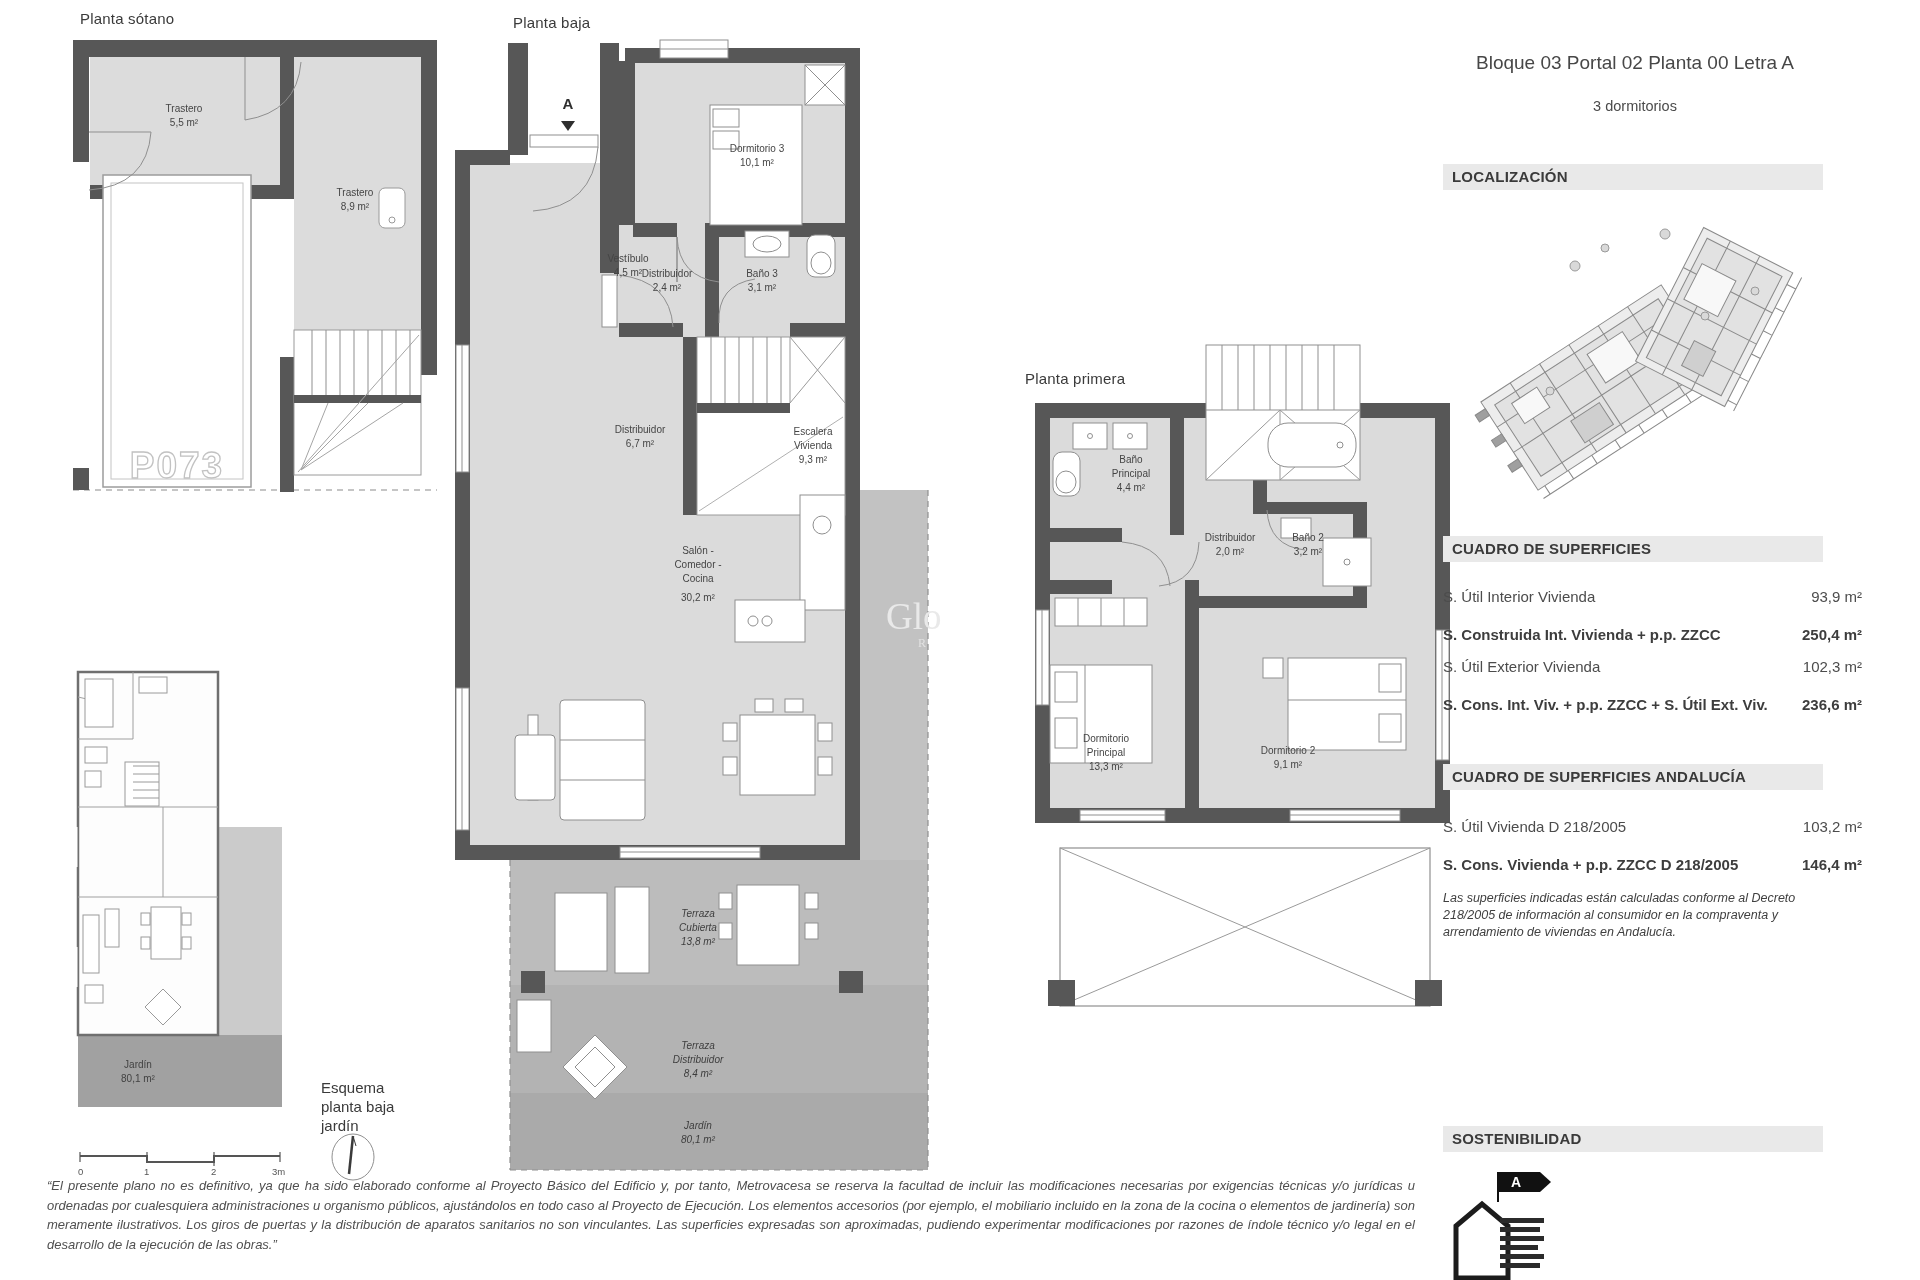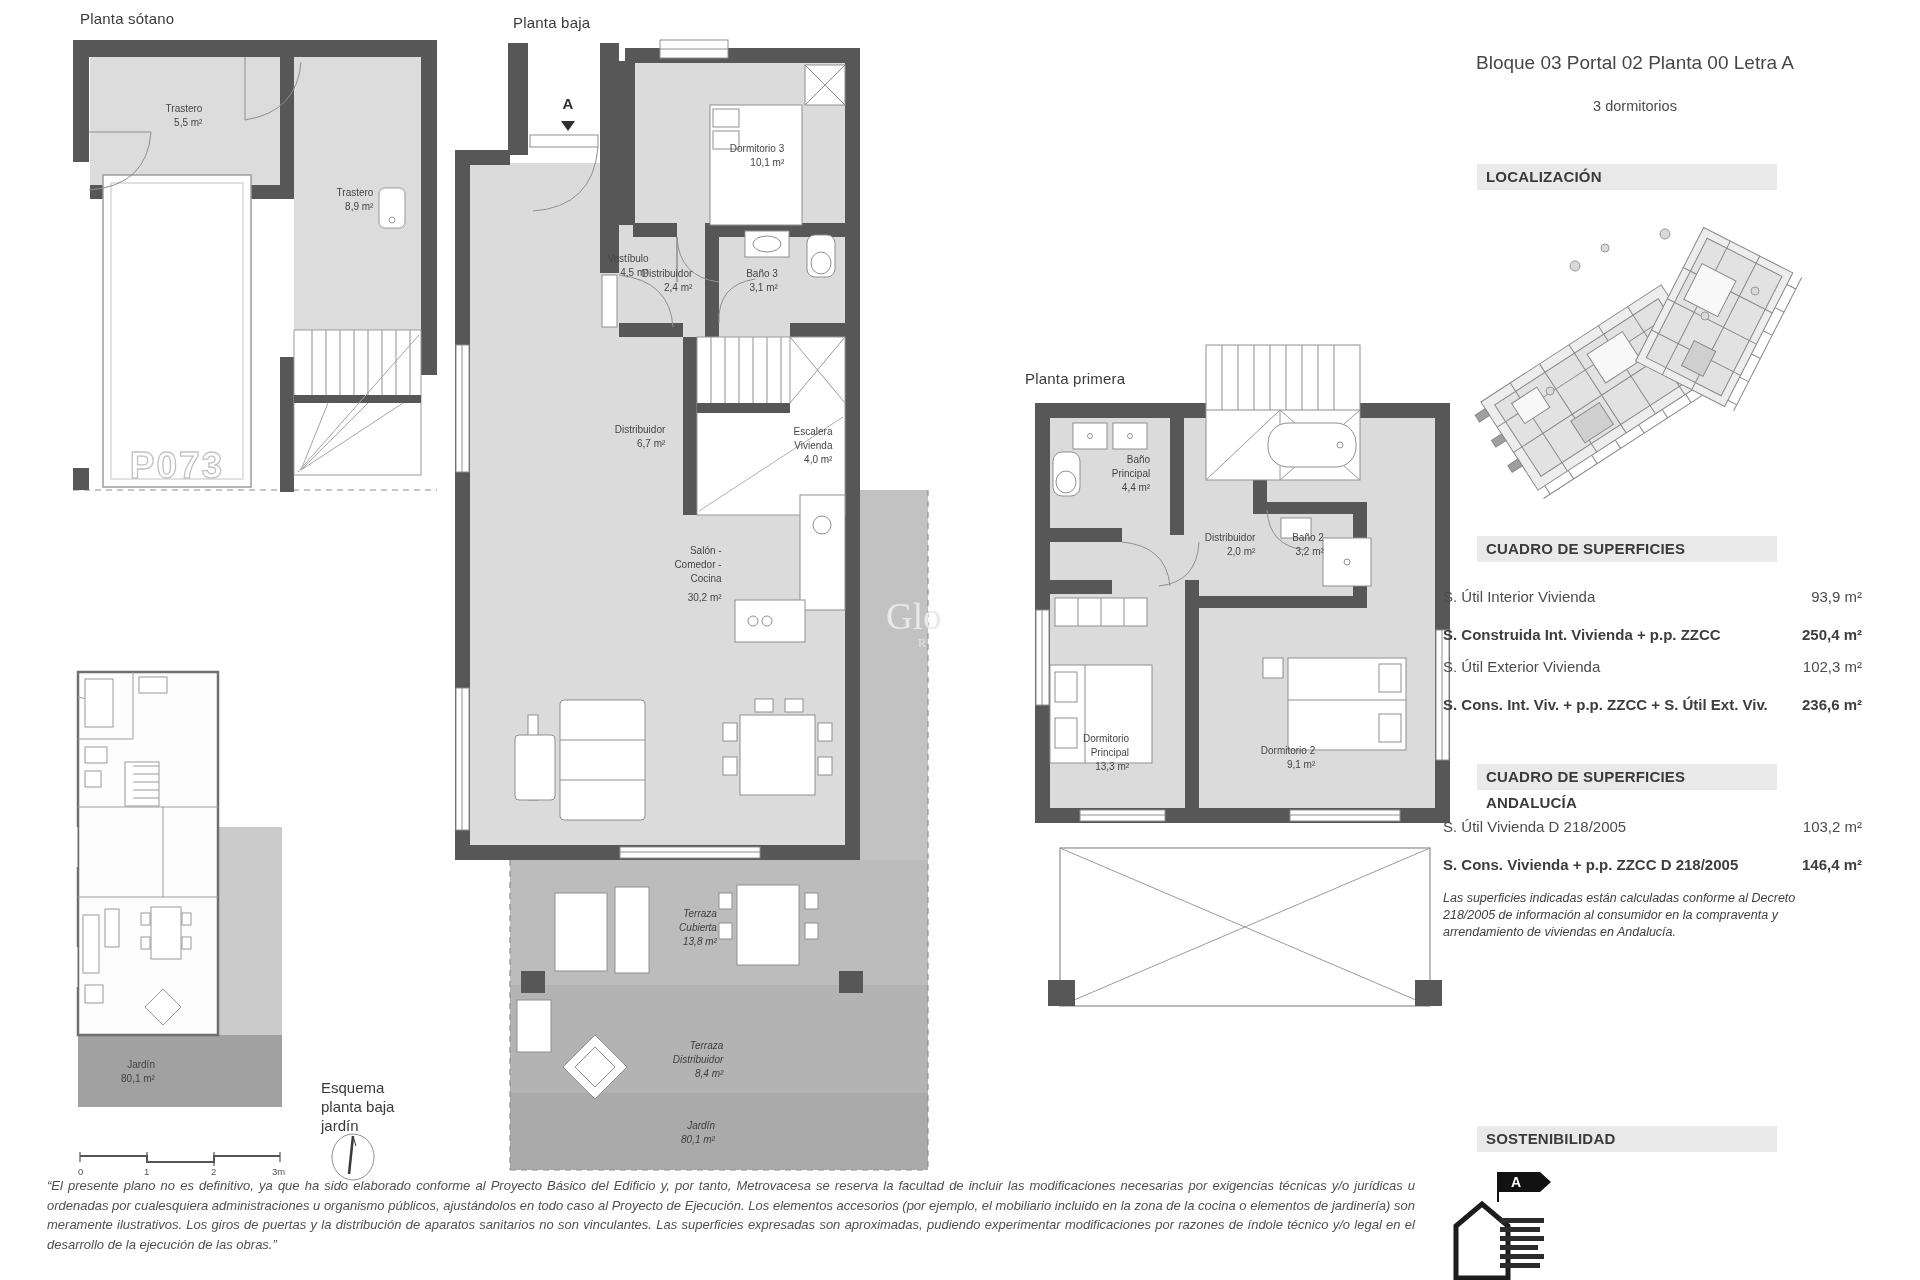--- a/index.html
+++ b/index.html
@@ -1,30 +1,30 @@
 <!DOCTYPE html>
 <html><head>
 <meta charset="utf-8">
 <style>
   html,body{margin:0;padding:0;}
   body{width:1920px;height:1280px;position:relative;background:#fff;
        font-family:"Liberation Sans",sans-serif;color:#4a4a4a;overflow:hidden;}
   .abs{position:absolute;}
   .plan-title{position:absolute;font-size:15px;color:#3a3a3a;letter-spacing:.2px;}
-  .room-label{position:absolute;transform:translate(-50%,-50%);text-align:right;
+  .room-label{position:absolute;transform:translate(-50%,-50%);text-align:center;
               font-size:10px;line-height:14px;color:#454545;white-space:nowrap;z-index:6;}
   .room-label span{display:block;}
   .room-label.on-dark{color:#3d3d3d;font-style:italic;}
   .main-title{position:absolute;left:1410px;top:52px;width:450px;text-align:center;
               font-size:19px;color:#474747;}
   .sub-title{position:absolute;left:1410px;top:98px;width:450px;text-align:center;
              font-size:14.5px;color:#4a4a4a;}
-  .band{position:absolute;left:1443px;width:300px;height:26px;background:#e9e9e9;
+  .band{position:absolute;left:1443px;width:380px;height:26px;background:#e9e9e9;
         font-size:15px;font-weight:bold;color:#3a3a3a;line-height:26px;padding-left:9px;
-        box-sizing:border-box;letter-spacing:.2px;margin-left:34px;}
+        box-sizing:border-box;letter-spacing:.2px;}
   .trow{position:absolute;left:1443px;width:419px;height:18px;font-size:15px;color:#4c4c4c;}
   .trow .val{position:absolute;right:0;top:0;}
   .trow.bold{font-weight:bold;color:#3d3d3d;}
   .note{position:absolute;left:1443px;top:890px;width:376px;font-size:12.5px;
         font-style:italic;line-height:17px;color:#404040;}
   .disclaimer{position:absolute;left:47px;top:1176px;width:1368px;font-size:13px;
               font-style:italic;line-height:19.5px;color:#4f4f4f;text-align:justify;}
   .caption{position:absolute;left:321px;top:1078px;font-size:15px;line-height:19px;color:#3a3a3a;}
   .watermark{position:absolute;left:886px;top:598px;z-index:5;
              font-family:"Liberation Serif",serif;color:#e9e9e9;}
@@ -333,21 +333,21 @@
   <span>Dormitorio 3</span>
   <span>10,1 m²</span>
 </div>
 <div class="room-label" style="left:640px;top:437px;">
   <span>Distribuidor</span>
   <span>6,7 m²</span>
 </div>
 <div class="room-label" style="left:813px;top:446px;">
   <span>Escalera</span>
   <span>Vivienda</span>
-  <span>4,0 m²</span>
+  <span>9,3 m²</span>
 </div>
 <div class="room-label" style="left:698px;top:574px;">
   <span>Salón -</span>
   <span>Comedor -</span>
   <span>Cocina</span>
   <span style="margin-top:5px;">30,2 m²</span>
 </div>
 <div class="room-label on-dark" style="left:698px;top:928px;">
   <span>Terraza</span>
   <span>Cubierta</span>

